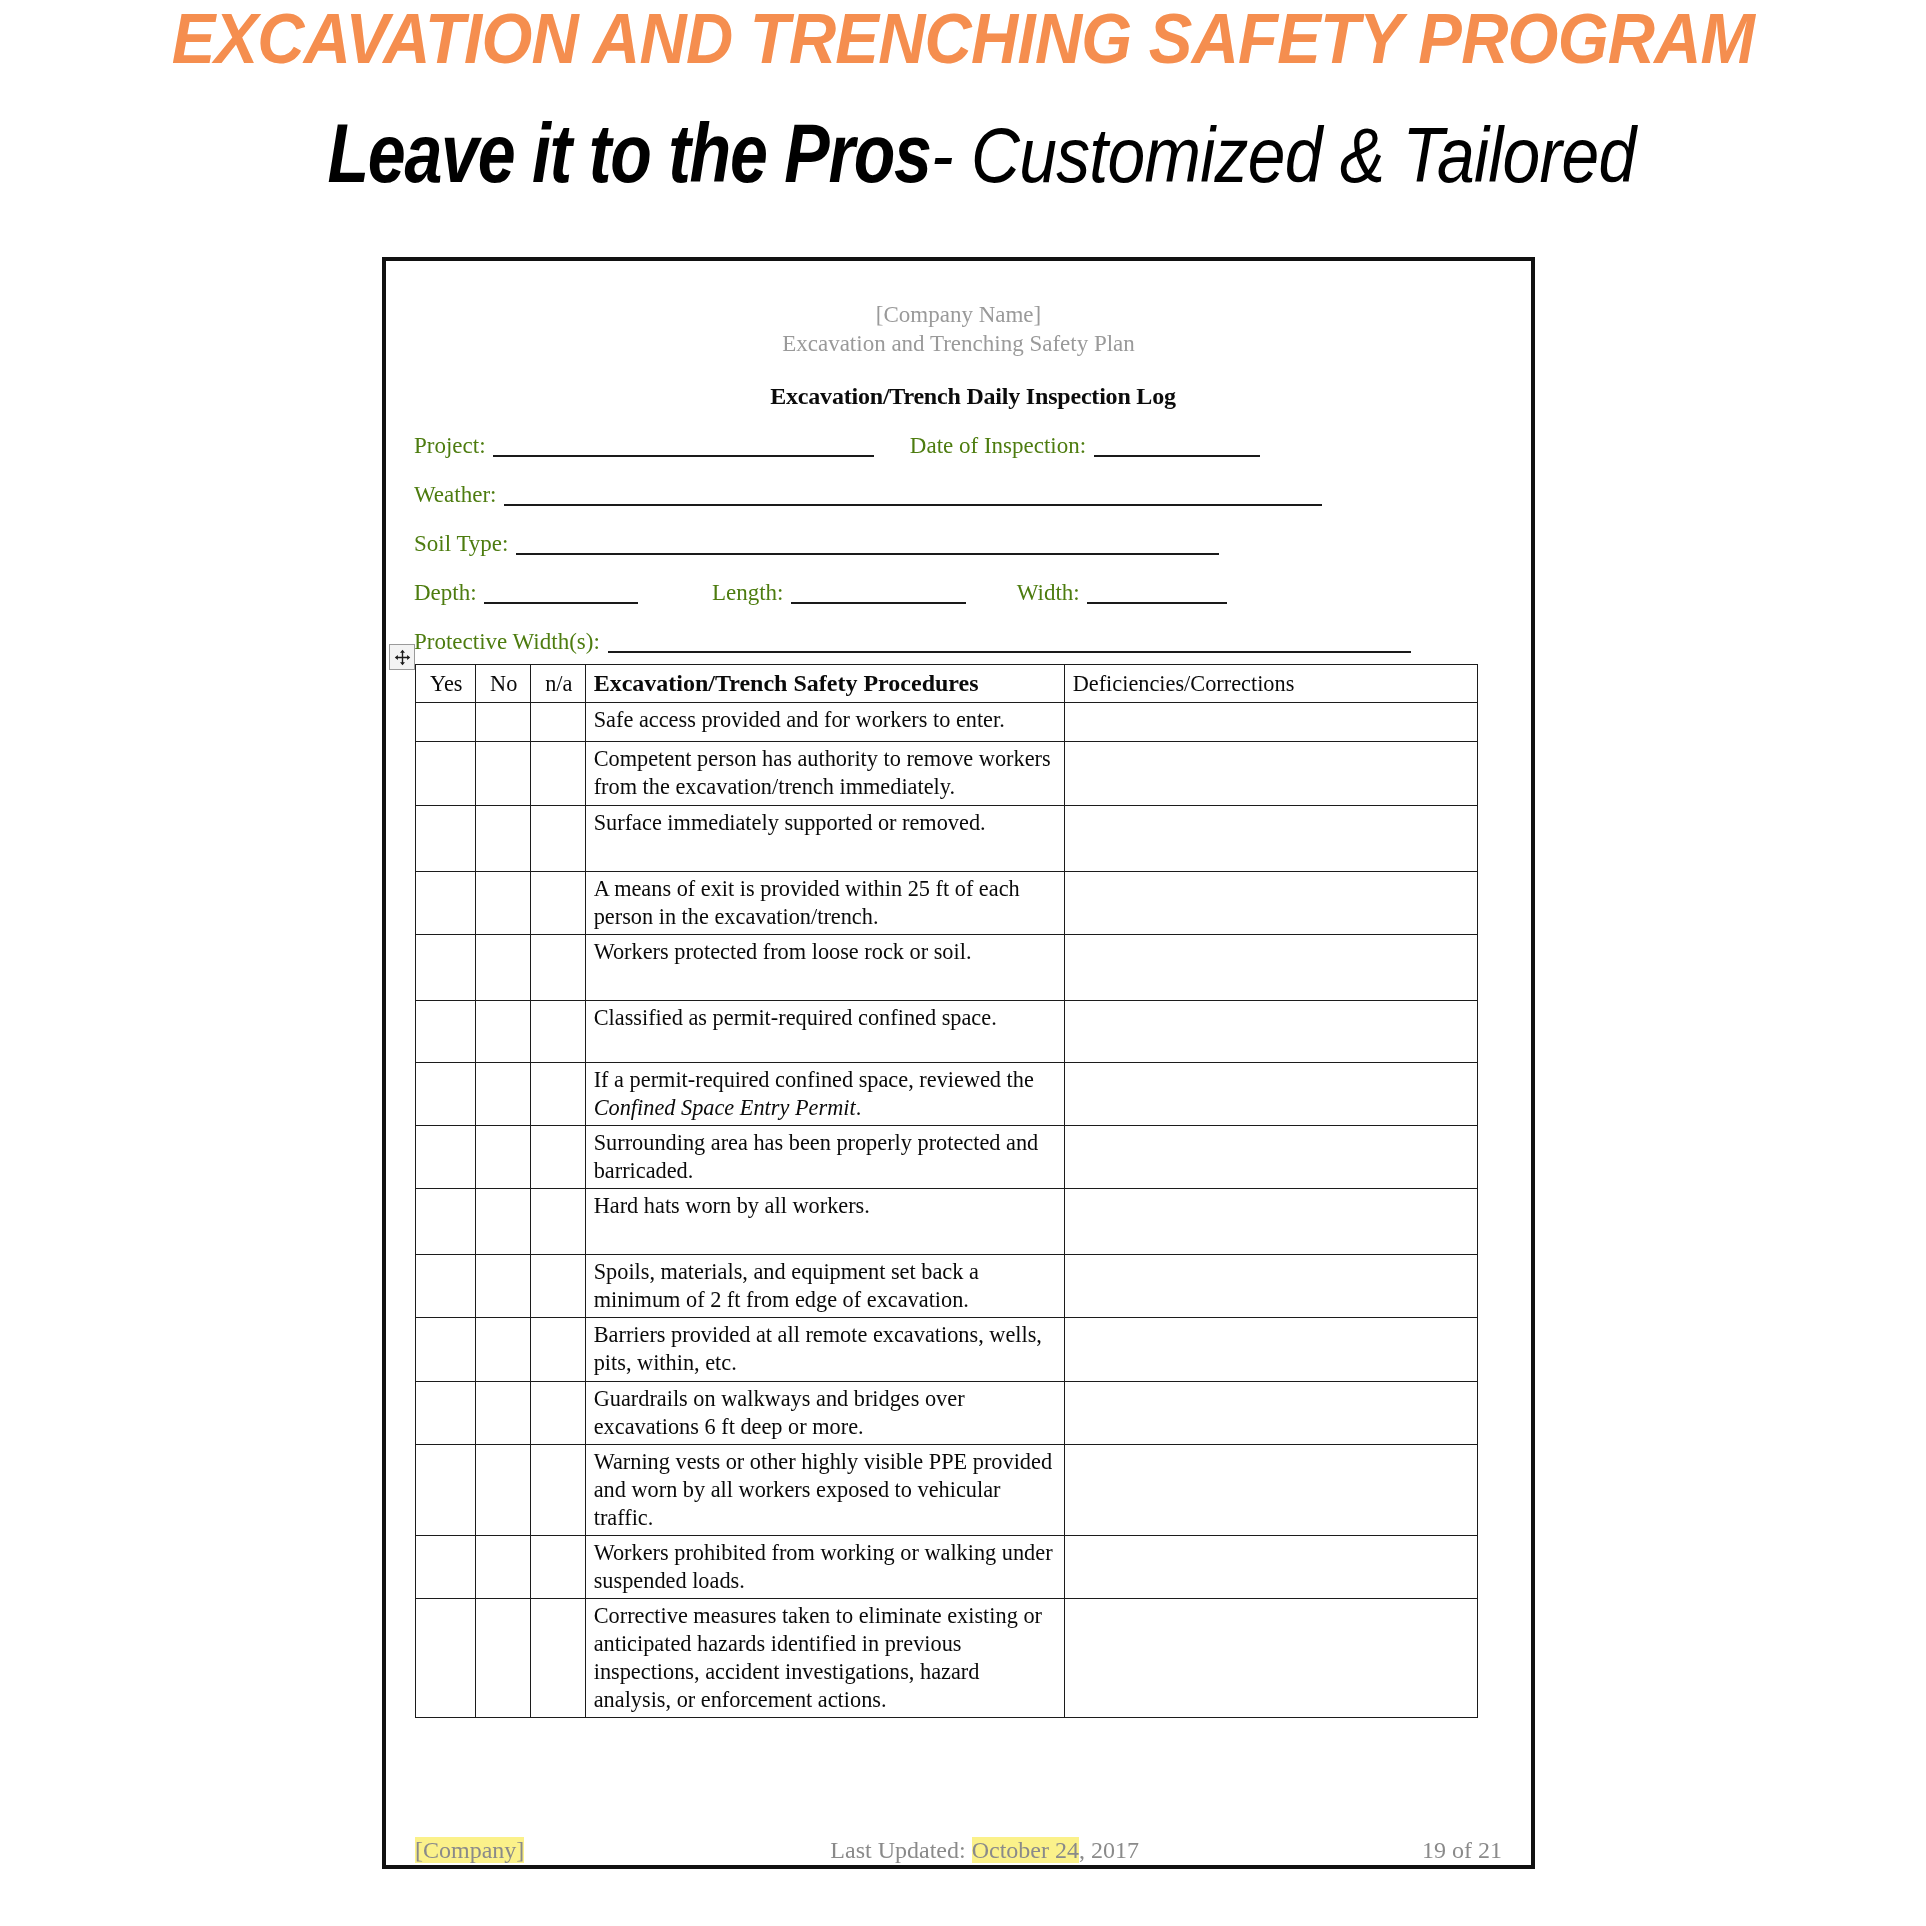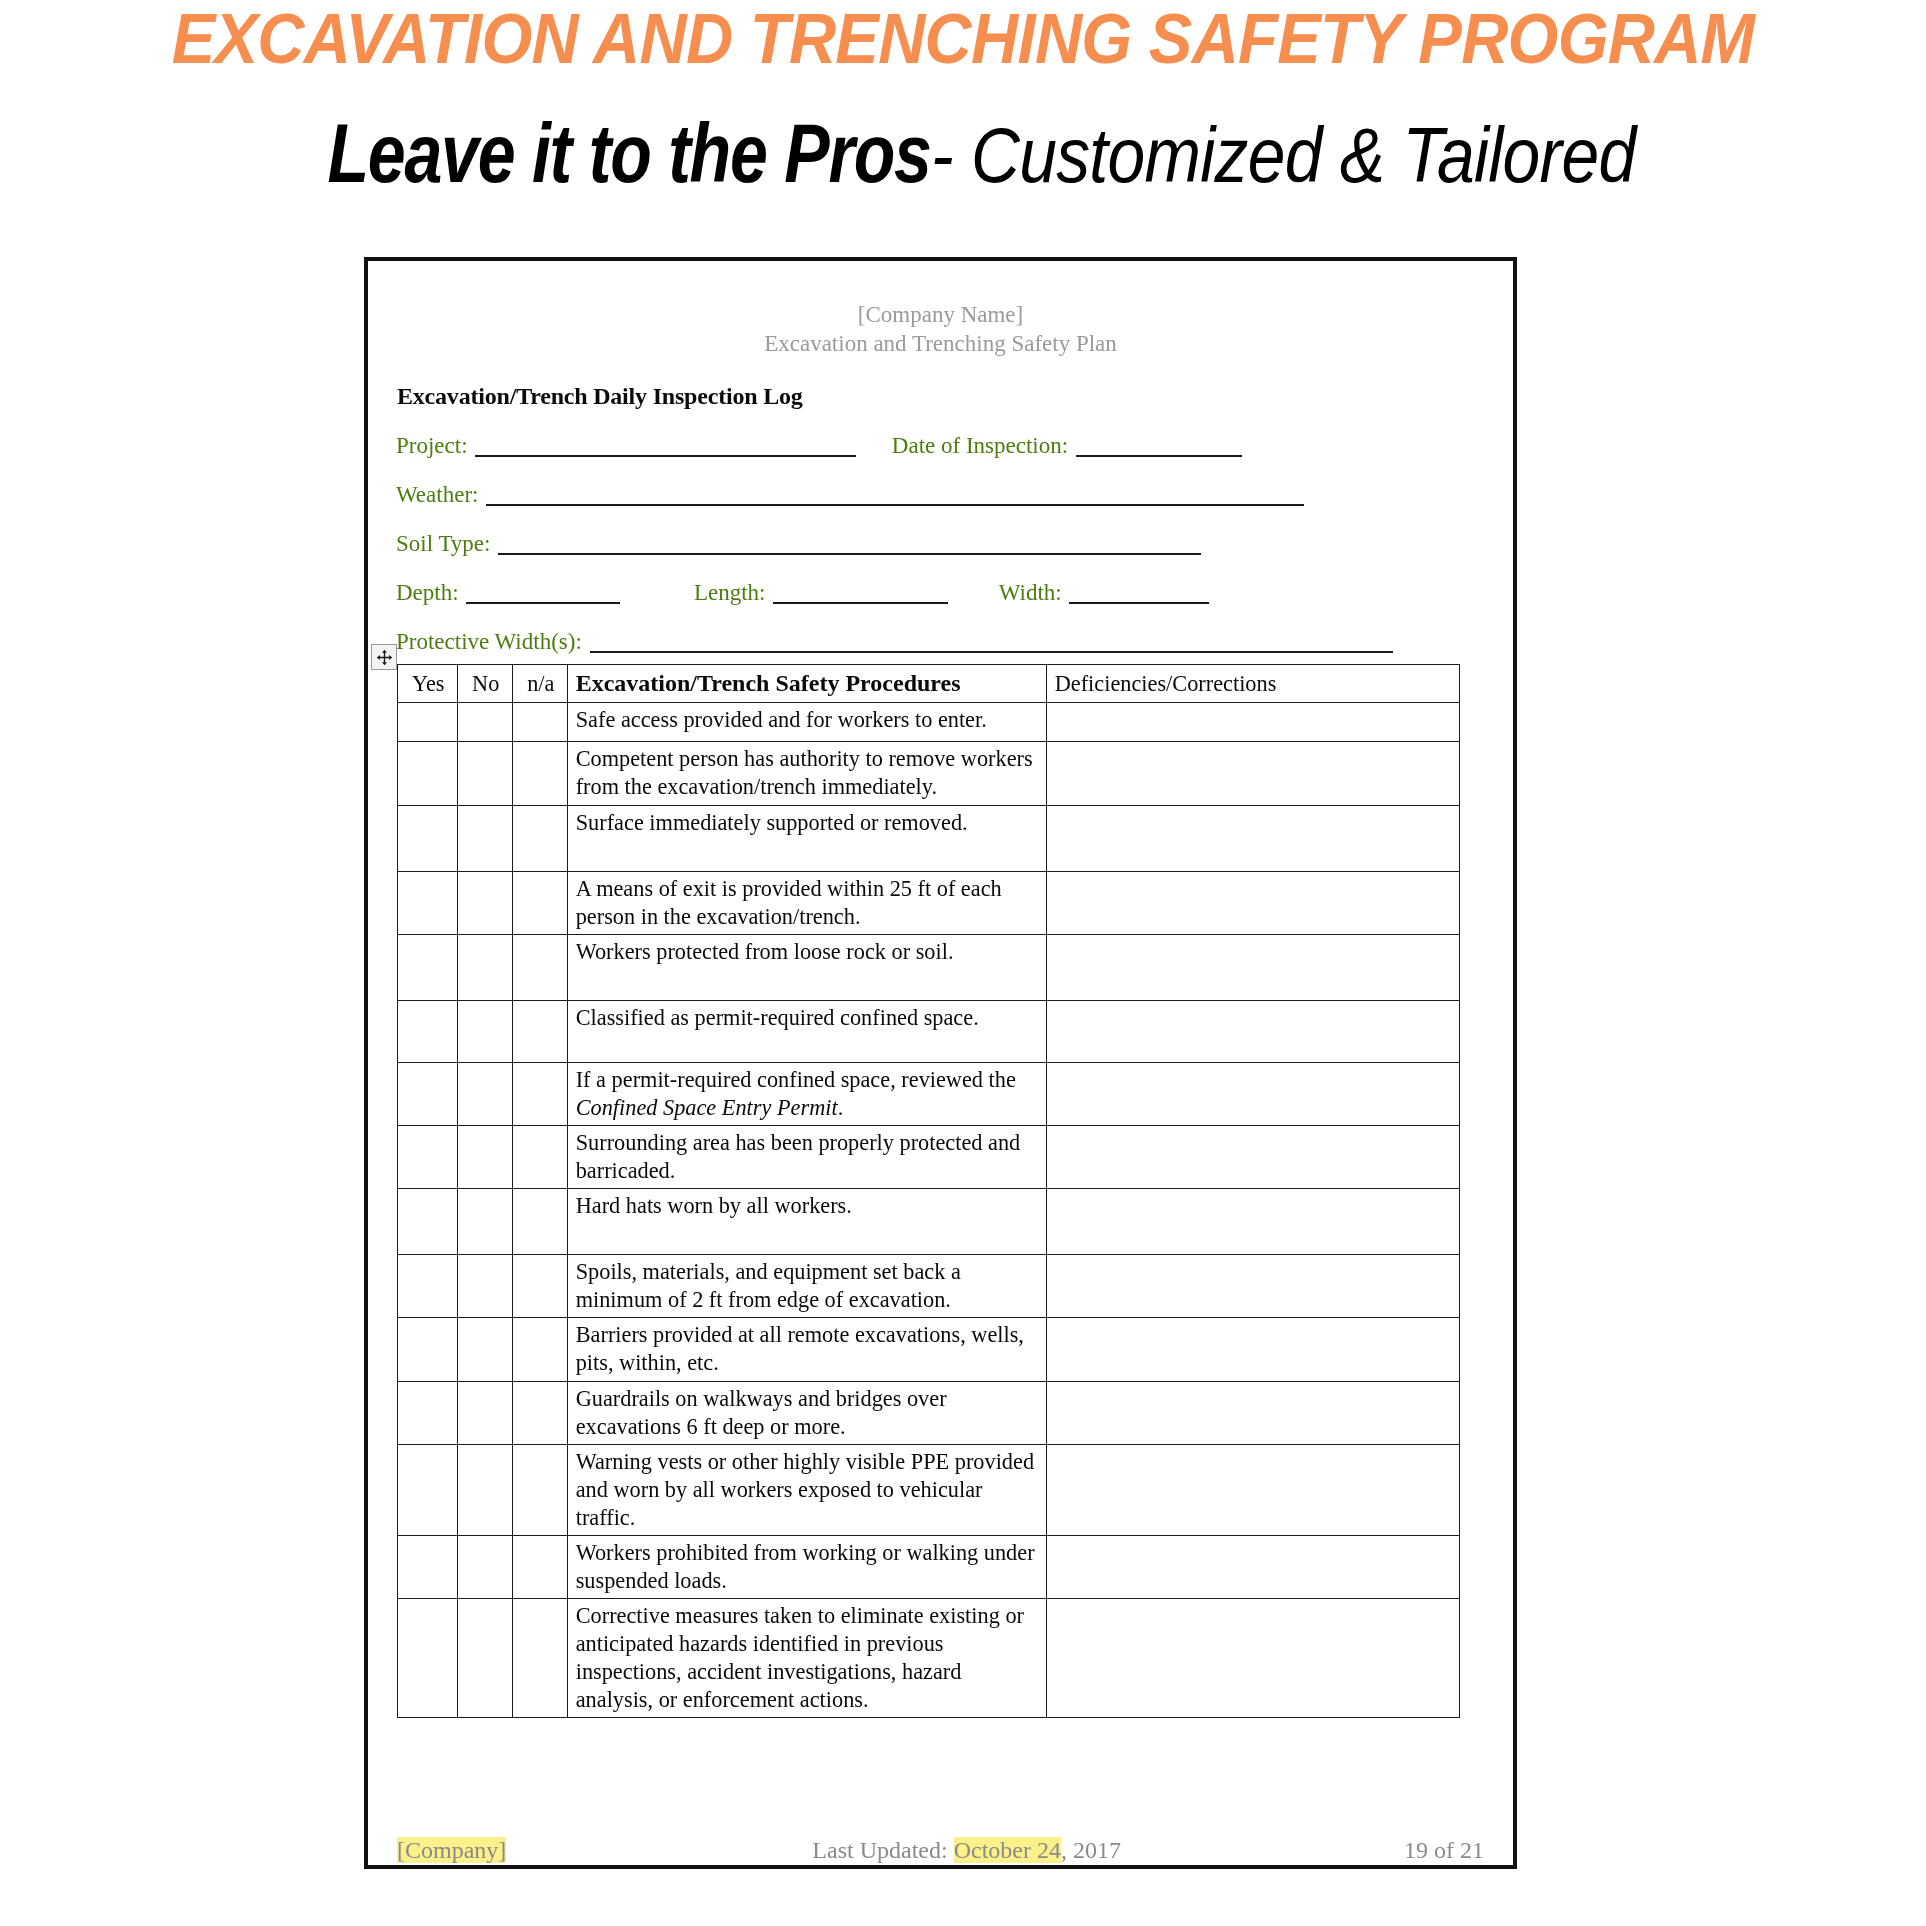--- a/index.html
+++ b/index.html
@@ -67,21 +67,21 @@
     line-height: 92px;
     letter-spacing: -0.8px;
     display: inline-block;
     transform: scaleX(0.88);
     transform-origin: left center;
   }
 
   
   .doc {
     position: absolute;
-    left: 364px;
+    left: 382px;
     top: 257px;
     width: 1153px;
     height: 1612px;
     border: 4.6px solid #111111;
     background: #ffffff;
     box-sizing: border-box;
   }
   .doc-inner {
     position: relative;
     width: 100%;
@@ -96,20 +96,21 @@
     margin-top: 39px;
     font-family: "Liberation Serif", serif;
   }
 
   .log-title {
     font-weight: bold;
     font-size: 24px;
     color: #0b0b0b;
     margin: 25px 0 0 29px;
     letter-spacing: -0.2px;
+    text-align: center;
   }
 
   .fields {
     margin: 23px 0 0 28px;
     color: #4d7c0f;
     font-size: 23px;
     line-height: 26px;
   }
   .frow {
     display: flex;

